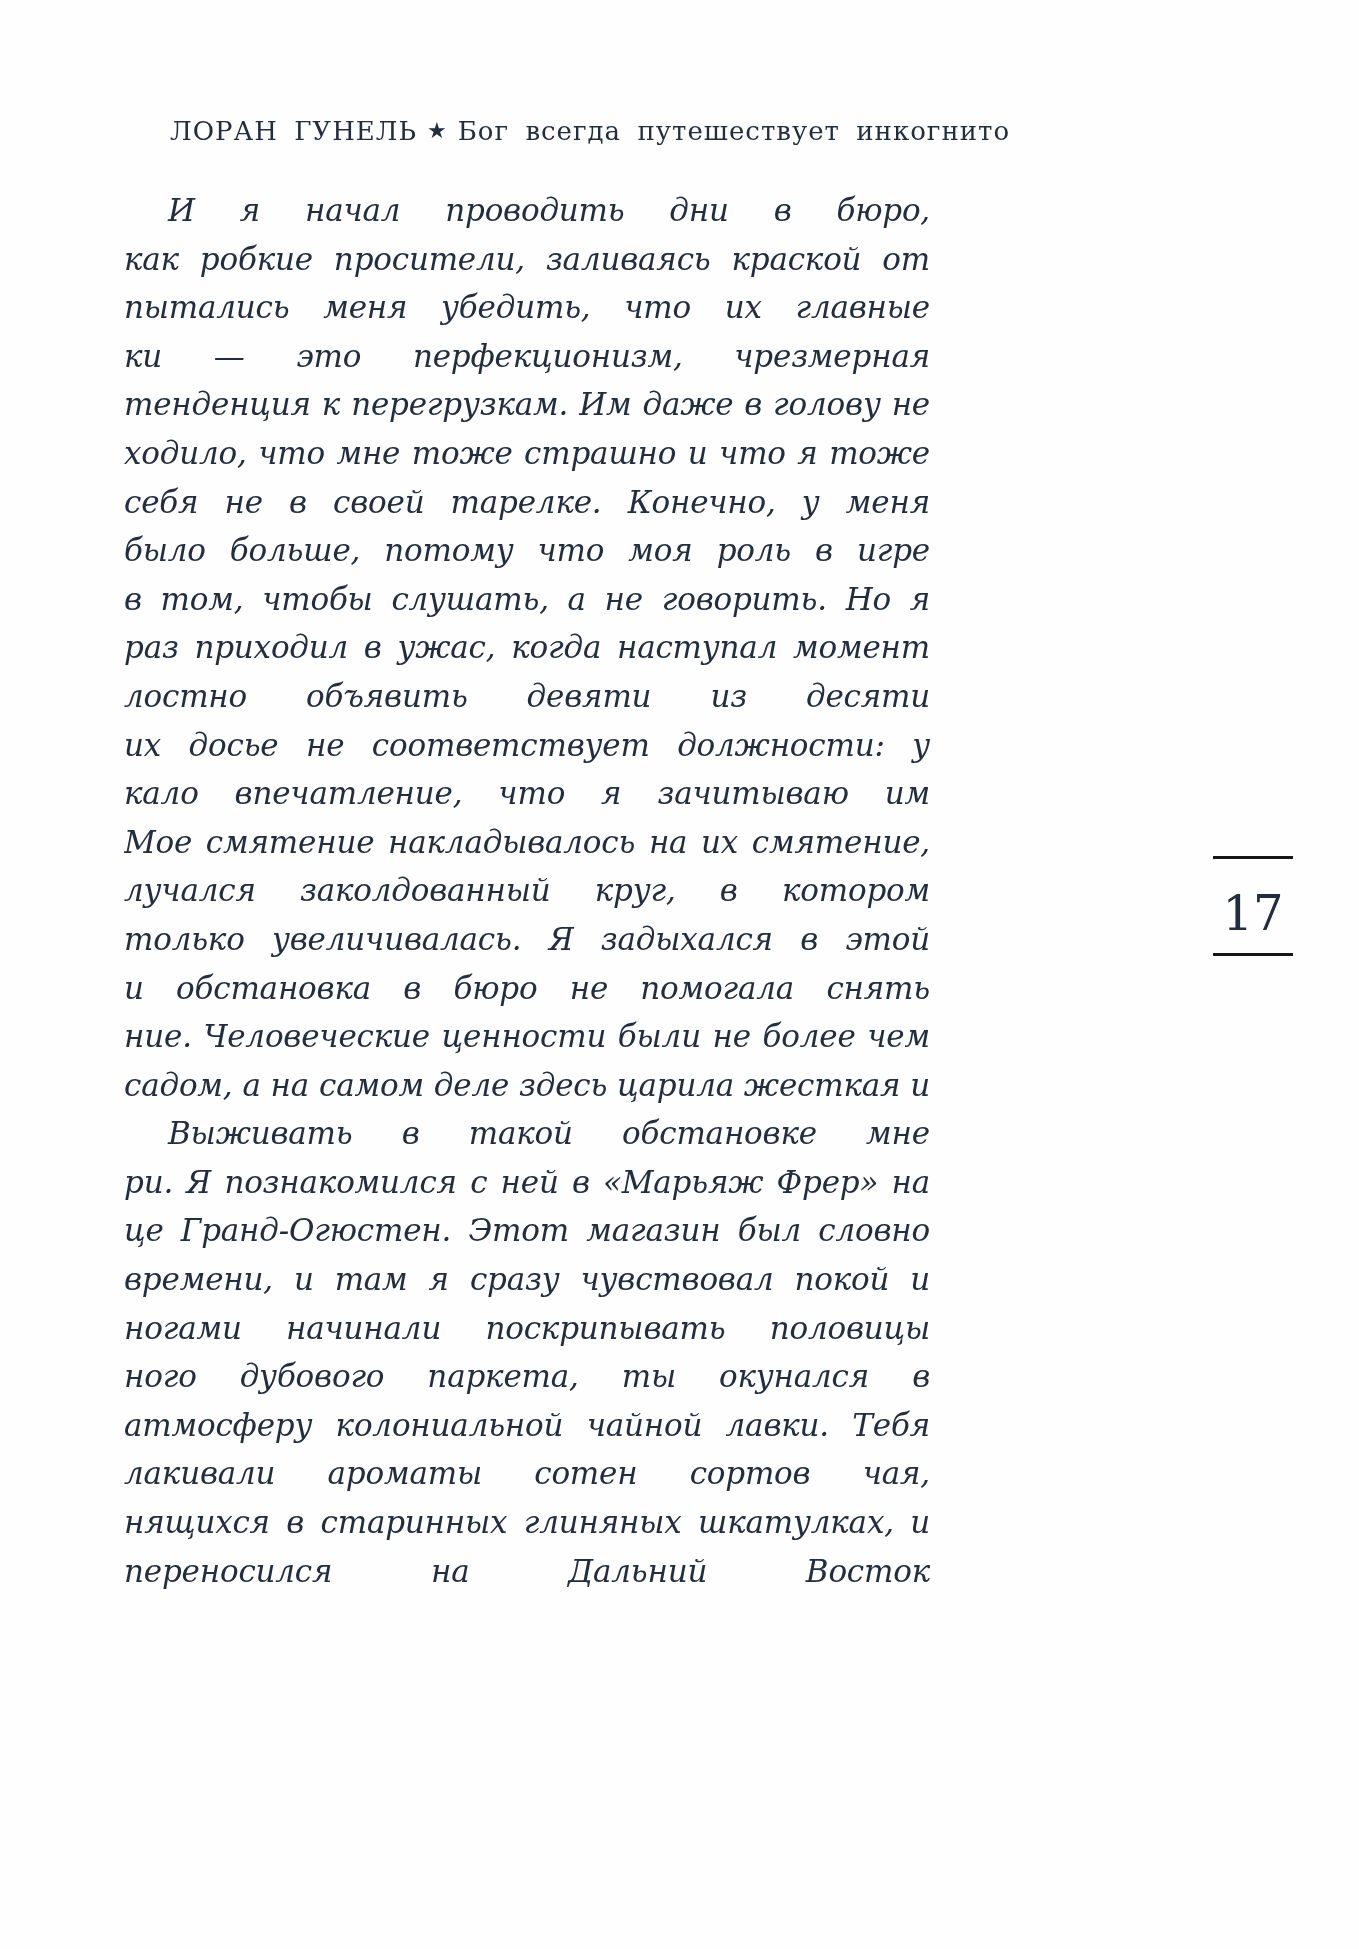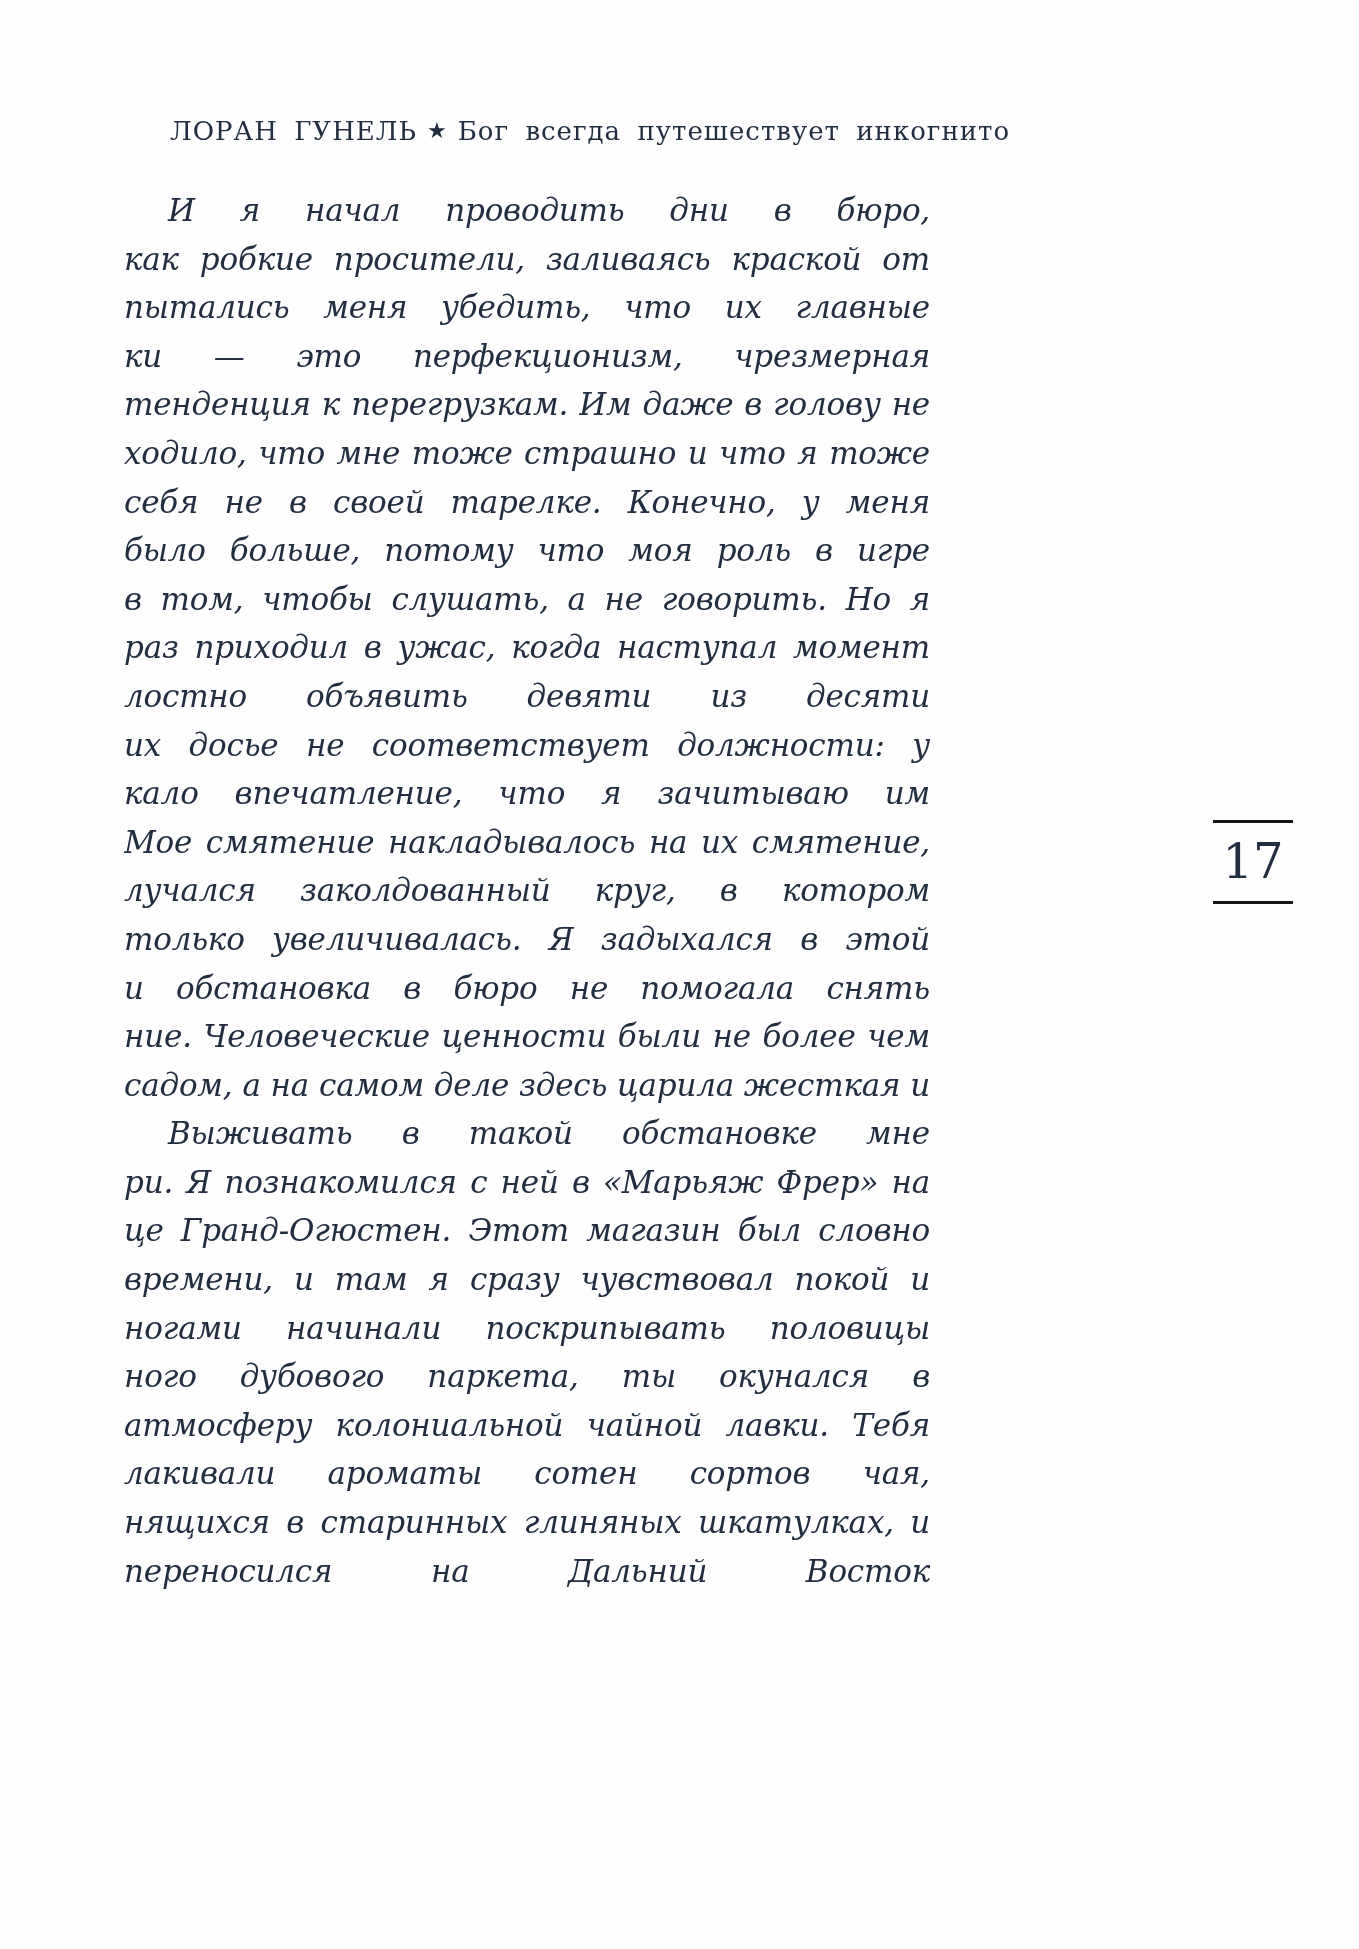--- a/index.html
+++ b/index.html
@@ -47,25 +47,25 @@
     text-align: justify;
     text-align-last: justify;
     height: 48.6px;
     overflow: hidden;
   }
   .line.indent { text-indent: 44px; }
   .line.last-left { text-align-last: left; }
   .page-number-block {
     position: absolute;
     left: 1213px;
-    top: 820px;
+    top: 856px;
     width: 80px;
     border-top: 3px solid #161616;
     border-bottom: 3px solid #161616;
-    padding: 14px 0 16px 0;
+    padding: 30px 0 16px 0;
     text-align: center;
   }
   .page-number {
     font-size: 48px;
     line-height: 48px;
     color: #222e40;
   }
 </style>
 </head>
 <body>

